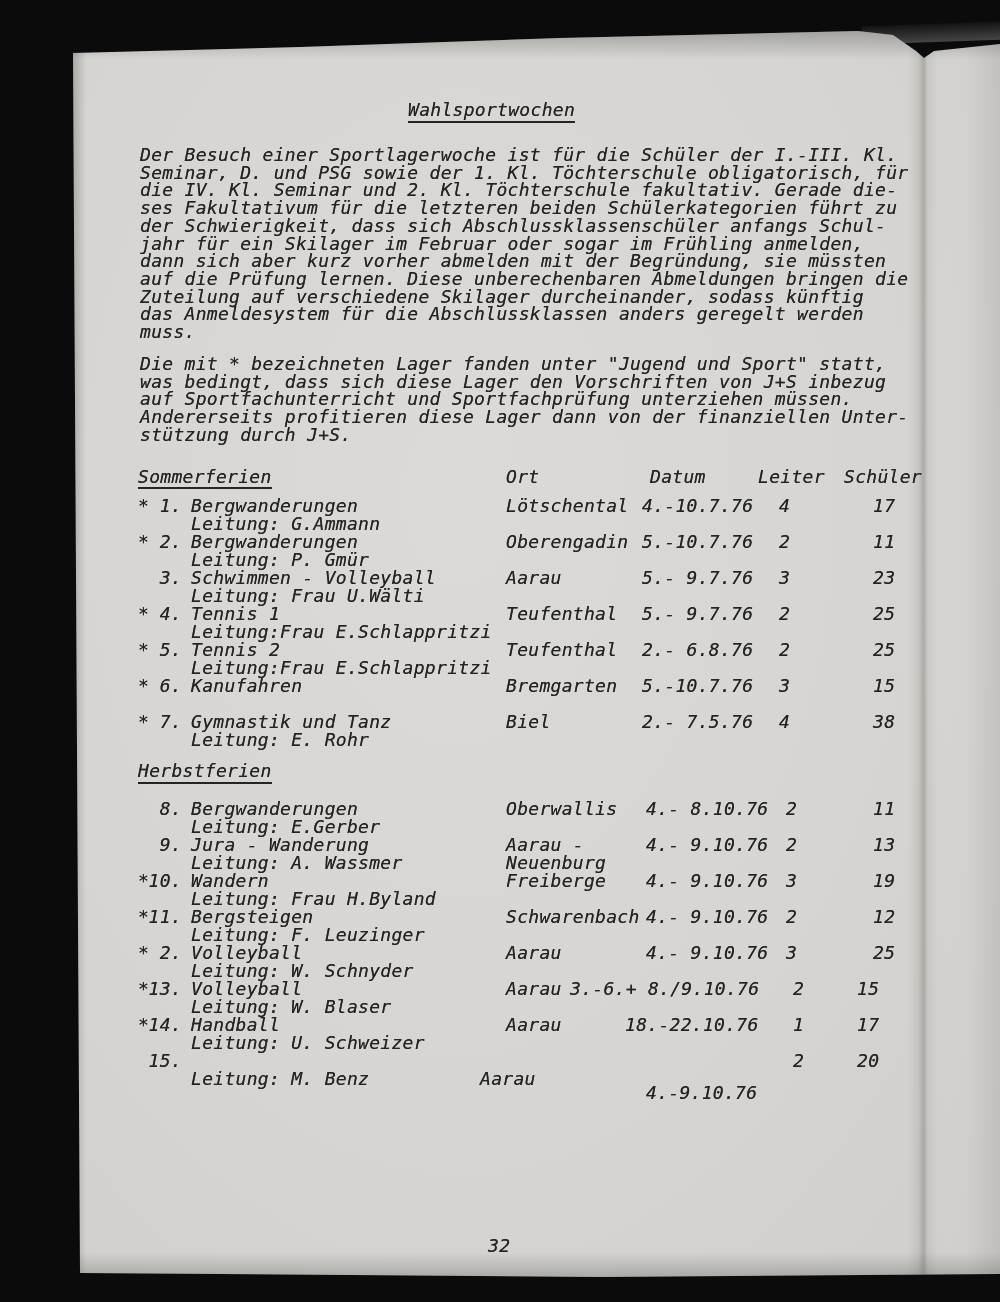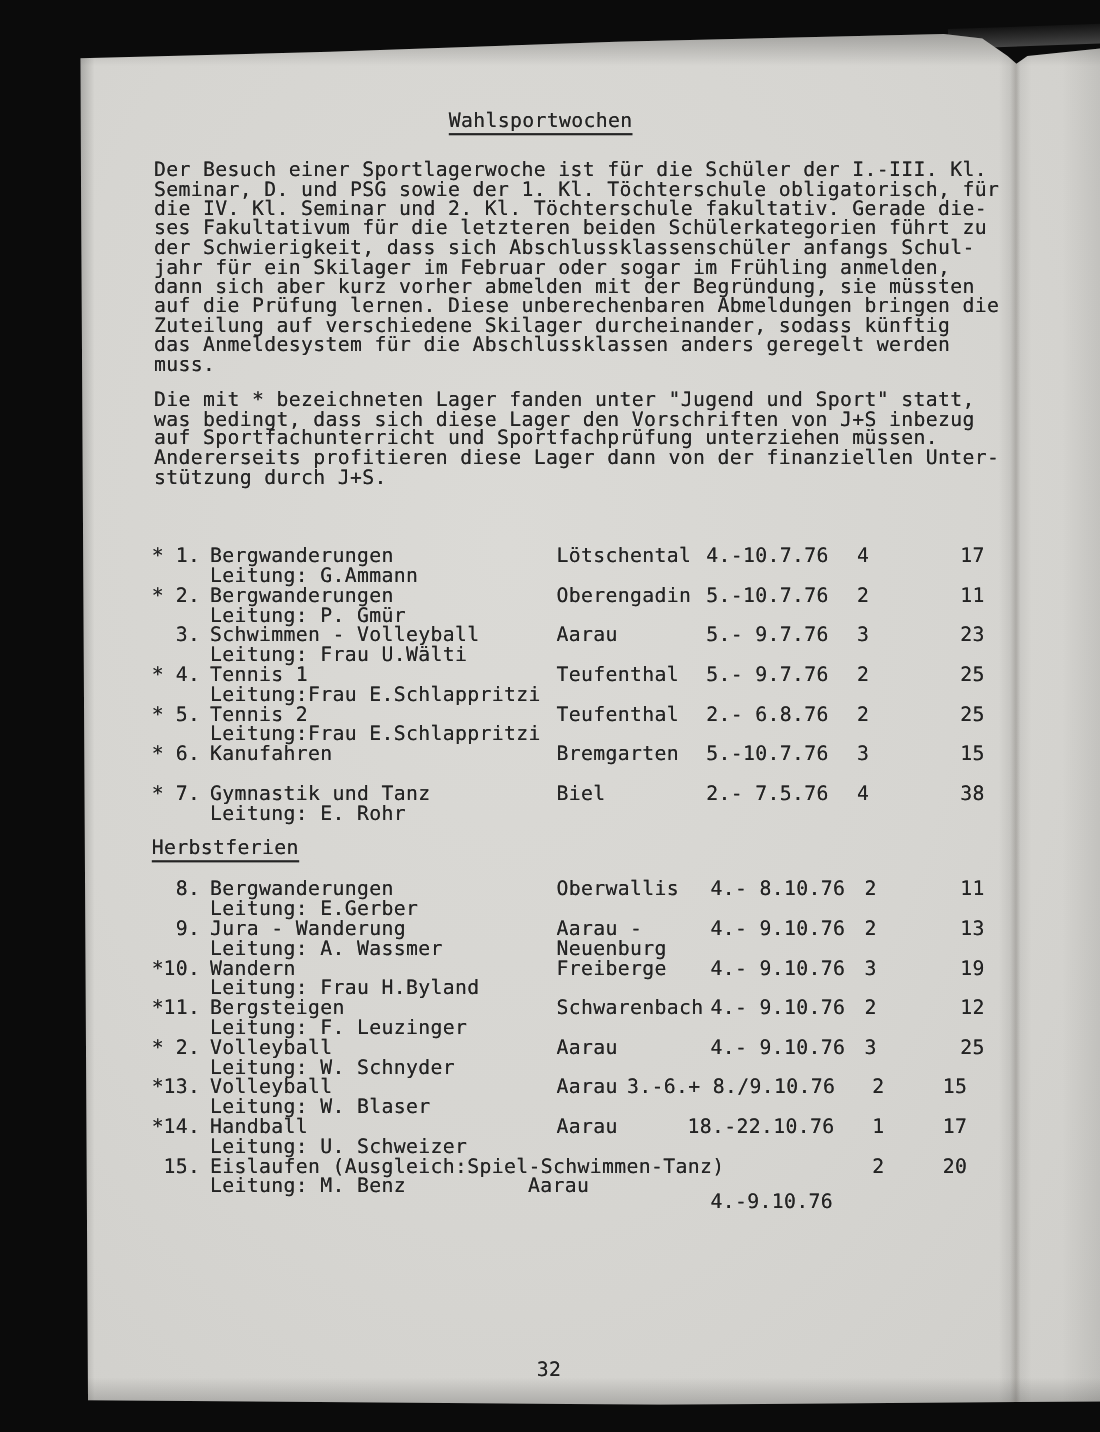--- a/index.html
+++ b/index.html
@@ -5,21 +5,21 @@
   html,body{margin:0;padding:0;background:#000;}
   .scene{position:relative;width:1000px;height:1302px;background:#0b0b0b;overflow:hidden;
          font-family:"DejaVu Sans Mono","Liberation Mono",monospace;}
   .cover-edge{position:absolute;left:862px;top:24px;width:140px;height:18px;
         background:linear-gradient(180deg,#141414 0%,#2e2e2e 55%,#454545 100%);
         transform:rotate(-2deg);}
   .page{position:absolute;inset:0;
         background:radial-gradient(ellipse at 46% 38%, #dbdad6 0%, #d6d5d1 55%, #cfceca 100%);
         clip-path:polygon(73px 53px,300px 47px,560px 38px,858px 31px,893px 35px,
                           916px 51px,924px 58px,934px 51px,1000px 44px,
-                          1000px 1274px,600px 1277px,80px 1273px);}
+                          1000px 1274px,600px 1277px,80px 1273px);font-style:italic;}
   .shade{position:absolute;pointer-events:none;}
   .shade-top{left:60px;top:26px;width:940px;height:34px;
         background:linear-gradient(180deg,rgba(0,0,0,0.28),rgba(0,0,0,0));}
   .shade-left{left:72px;top:40px;width:14px;height:1240px;
         background:linear-gradient(90deg,rgba(0,0,0,0.22),rgba(0,0,0,0));}
   .shade-bottom{left:70px;top:1252px;width:930px;height:26px;
         background:linear-gradient(0deg,rgba(0,0,0,0.20),rgba(0,0,0,0));}
   .shade-right{left:965px;top:40px;width:35px;height:1240px;
         background:linear-gradient(90deg,rgba(0,0,0,0),rgba(0,0,0,0.08));}
   .crease{left:908px;top:48px;width:30px;height:1228px;
@@ -86,20 +86,27 @@
 auf die Prüfung lernen. Diese unberechenbaren Abmeldungen bringen die
 Zuteilung auf verschiedene Skilager durcheinander, sodass künftig
 das Anmeldesystem für die Abschlussklassen anders geregelt werden
 muss.</p>
       <p class="abs pre para2">Die mit * bezeichneten Lager fanden unter "Jugend und Sport" statt,
 was bedingt, dass sich diese Lager den Vorschriften von J+S inbezug
 auf Sportfachunterricht und Sportfachprüfung unterziehen müssen.
 Andererseits profitieren diese Lager dann von der finanziellen Unter-
 stützung durch J+S.</p>
 
+      <div class="abs thead">
+        <span class="cl sec-title">Sommerferien</span>
+        <span class="cl h-ort">Ort</span>
+        <span class="cl h-dat">Datum</span>
+        <span class="cl h-lei">Leiter</span>
+        <span class="cl h-sch">Schüler</span>
+      </div>
 
       <div class="row" style="top:497px">
         <span class="cl c-star">*</span>
         <span class="cl c-num">1.</span>
         <span class="cl c-name">Bergwanderungen</span>
         <span class="cl c-ort">Lötschental</span>
         <span class="cl c-dat">4.-10.7.76</span>
         <span class="cl c-lei">4</span>
         <span class="cl c-sch">17</span>
         <span class="cl c-name l2">Leitung: G.Ammann</span>
@@ -235,21 +242,20 @@
         <span class="cl c-name">Handball</span>
         <span class="cl c-ort">Aarau</span>
         <span class="cl c-dat">18.-22.10.76</span>
         <span class="cl c-lei">1</span>
         <span class="cl c-sch">17</span>
         <span class="cl c-name l2">Leitung: U. Schweizer</span>
       </div>
       <div class="row hrow r15" style="top:1052px">
         <span class="cl c-star"></span>
         <span class="cl c-num">15.</span>
-        <span class="cl c-name">Eislaufen (Ausgleich:Spiel-Schwimmen-Tanz)</span>
         <span class="cl c-dat">4.-9.10.76</span>
         <span class="cl c-lei">2</span>
         <span class="cl c-sch">20</span>
         <span class="cl c-name l2">Leitung: M. Benz</span>
         <span class="cl c-ort l2">Aarau</span>
       </div>
 
       <div class="abs pagenum">32</div>
     </div>
   </div>

